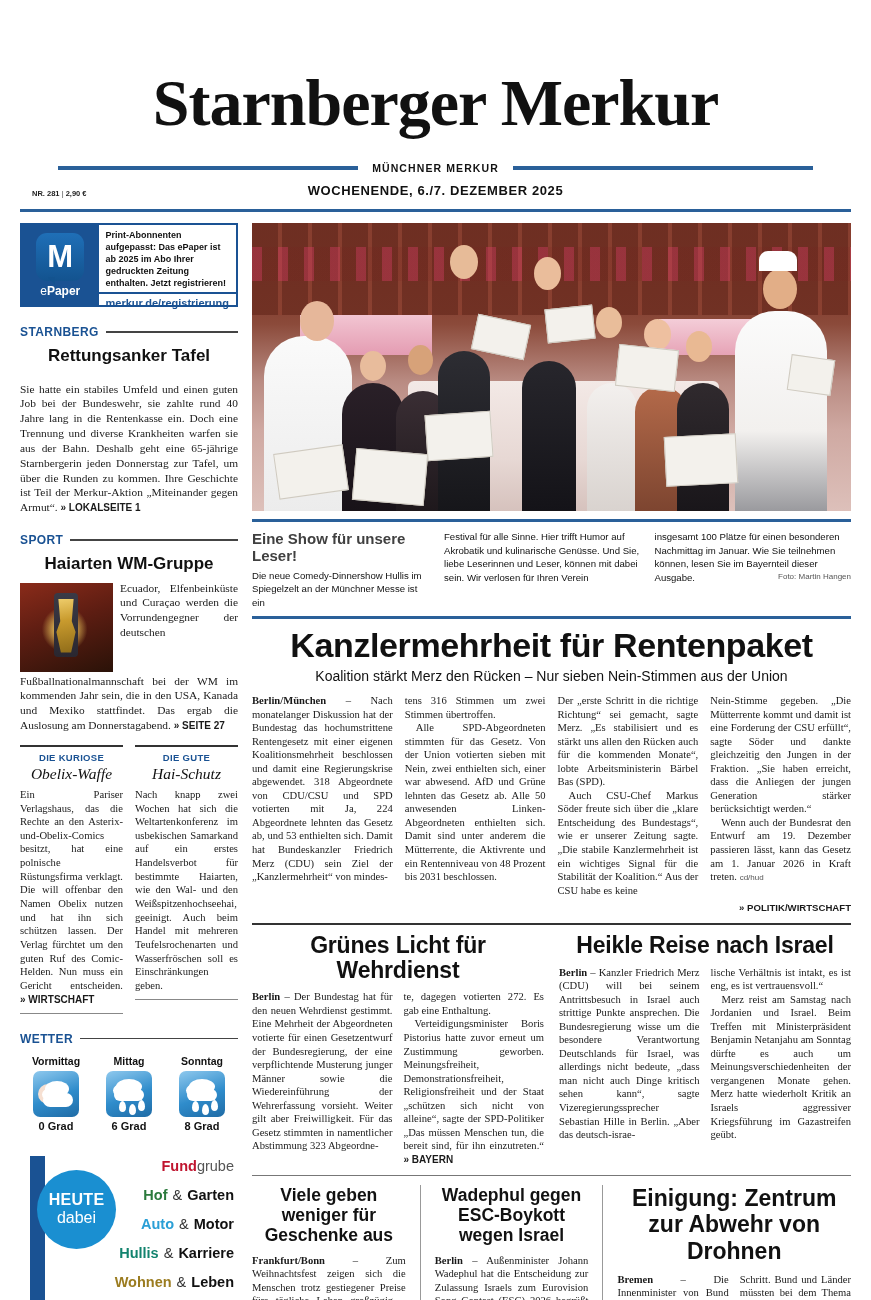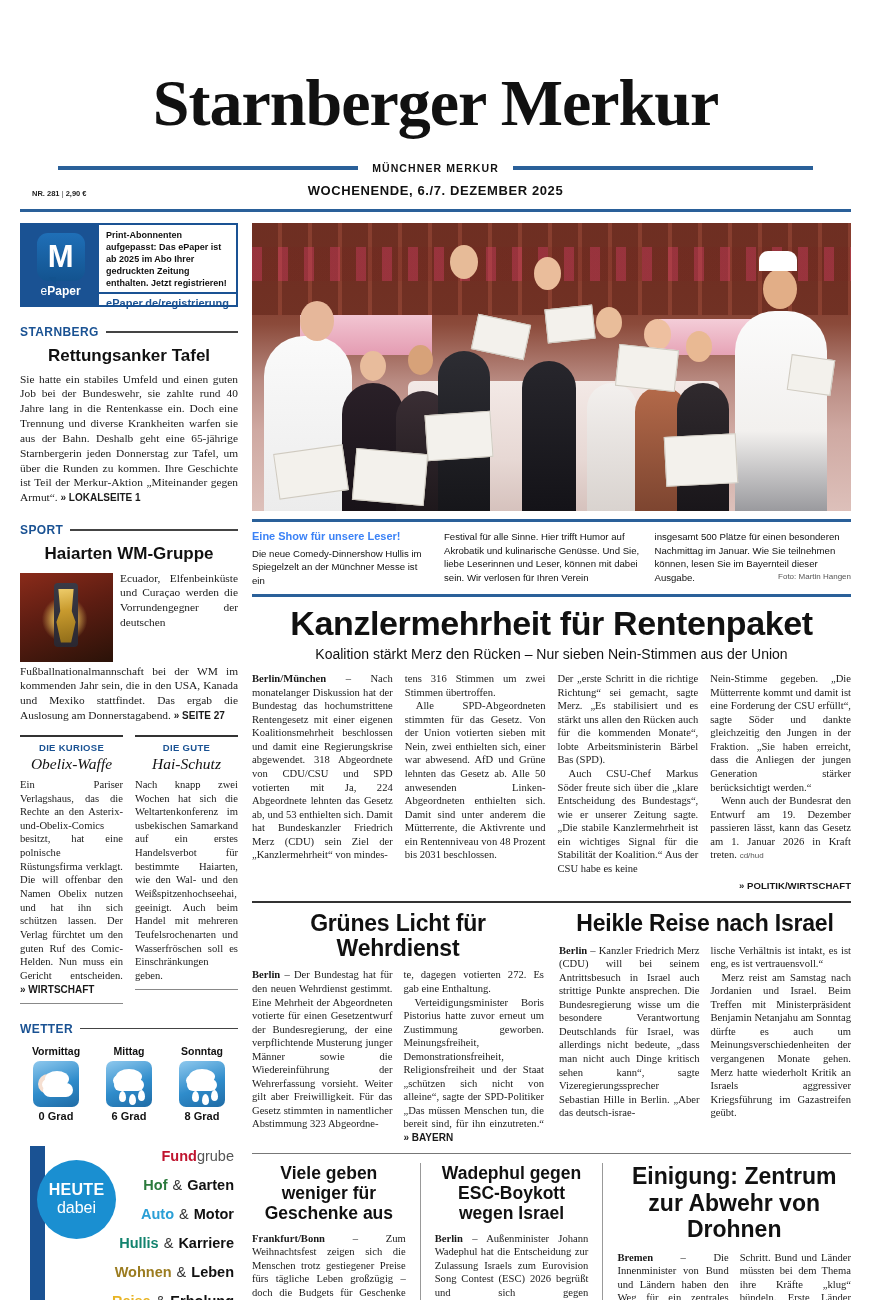--- a/index.html
+++ b/index.html
@@ -97,21 +97,21 @@
   .kicker {
     font-family:"Liberation Sans", sans-serif; font-weight:bold;
     font-size: 12px; letter-spacing: .4px; color:#1a5293; white-space:nowrap;
   }
   .kicker-rule { flex:1; height:1.5px; background:#444; }
   .teaser-head {
     font-family:"Liberation Sans", sans-serif; font-weight:bold;
     font-size: 17px; color:#111; text-align:center; margin-top: 7px; line-height:1.15;
   }
   .teaser-body {
-    font-size: 11.4px; line-height: 1.3; text-align: justify; margin-top: 6px;
+    font-size: 11.4px; line-height: 1.3; text-align: justify; margin-top: 16px;
     hyphens: auto; -webkit-hyphens: auto;
   }
   .ref {
     font-family:"Liberation Sans", sans-serif; font-weight:bold;
     font-size: 10px; white-space:nowrap;
   }
 
   
   .sport-wrap { margin-top: 7px; }
   .sport-photo {
@@ -207,21 +207,21 @@
   .lp-head { position:absolute; border-radius:50%; }
 
   .photo-credit-rule { height:3px; background:#2a6099; margin-top: 8px; }
 
   
   .caption-grid { display:flex; gap: 14px; margin-top: 8px; }
   .cap-col { flex:1; }
   .cap-col.first { flex: 0 0 178px; }
   .cap-title {
     font-family:"Liberation Sans", sans-serif; font-weight:bold;
-    font-size: 11px; color:#3b82f6; line-height:1.15;
+    font-size: 15px; color:#404040; line-height:1.15;
   }
   .cap-text {
     font-family:"Liberation Sans", sans-serif;
     font-size: 9.6px; line-height: 1.42; color:#111; margin-top: 4px;
   }
   .cap-text.notop { margin-top: 0; }
   .foto-credit {
     font-family:"Liberation Sans", sans-serif; font-size: 8px; color:#555;
     float:right; margin-left: 6px;
   }
@@ -297,21 +297,21 @@
 
       <div class="epaper">
         <div class="epaper-logo">
           <div class="m-badge">
               <span>M</span>
             </div>
           <div class="epaper-word"><span class="e">e</span><span>Paper</span></div>
         </div>
         <div class="epaper-text">
           <div class="epaper-msg">Print-Abonnenten aufgepasst: Das ePaper ist ab 2025 im Abo Ihrer gedruckten Zeitung enthalten. Jetzt registrieren!</div>
-          <div class="epaper-url">ePaper.de/registrierung</div>
+          <div class="epaper-url">merkur.de/registrierung</div>
         </div>
       </div>
 
       <div class="kicker-row">
         <span class="kicker">STARNBERG</span>
         <span class="kicker-rule"></span>
       </div>
       <div class="teaser-head">Rettungsanker Tafel</div>
       <div class="teaser-body"><span>Sie hatte ein stabiles Umfeld und einen guten Job bei der Bundeswehr, sie zahlte rund 40 Jahre lang in die Rentenkasse ein. Doch eine Trennung und diverse Krankheiten warfen sie aus der Bahn. Deshalb geht eine 65-jährige Starnbergerin jeden Donnerstag zur Tafel, um über die Runden zu kommen. Ihre Geschichte ist Teil der Merkur-Aktion „Miteinander gegen Armut“.</span> <span class="ref">» LOKALSEITE 1</span></div>
 
@@ -444,21 +444,21 @@
 
       <div class="caption-grid">
         <div class="cap-col first">
           <div class="cap-title">Eine Show für unsere Leser!</div>
           <div class="cap-text">Die neue Comedy-Dinnershow Hullis im Spiegelzelt an der Münchner Messe ist ein</div>
         </div>
         <div class="cap-col">
           <div class="cap-text notop">Festival für alle Sinne. Hier trifft Humor auf Akrobatik und kulinarische Genüsse. Und Sie, liebe Leserinnen und Leser, können mit dabei sein. Wir verlosen für Ihren Verein</div>
         </div>
         <div class="cap-col">
-          <div class="cap-text notop"><span>insgesamt 500 Plätze für einen besonderen Nachmittag im Januar. Wie Sie teilnehmen können, lesen Sie im Bayernteil dieser Ausgabe.</span><span class="foto-credit">Foto: Martin Hangen</span></div>
+          <div class="cap-text notop"><span>insgesamt 100 Plätze für einen besonderen Nachmittag im Januar. Wie Sie teilnehmen können, lesen Sie im Bayernteil dieser Ausgabe.</span><span class="foto-credit">Foto: Martin Hangen</span></div>
         </div>
       </div>
 
       <div class="lead-rule"></div>
 
       <div class="lead-head">Kanzlermehrheit für Rentenpaket</div>
       <div class="lead-sub">Koalition stärkt Merz den Rücken – Nur sieben Nein-Stimmen aus der Union</div>
 
       <div class="art-cols-4">
         <div>

